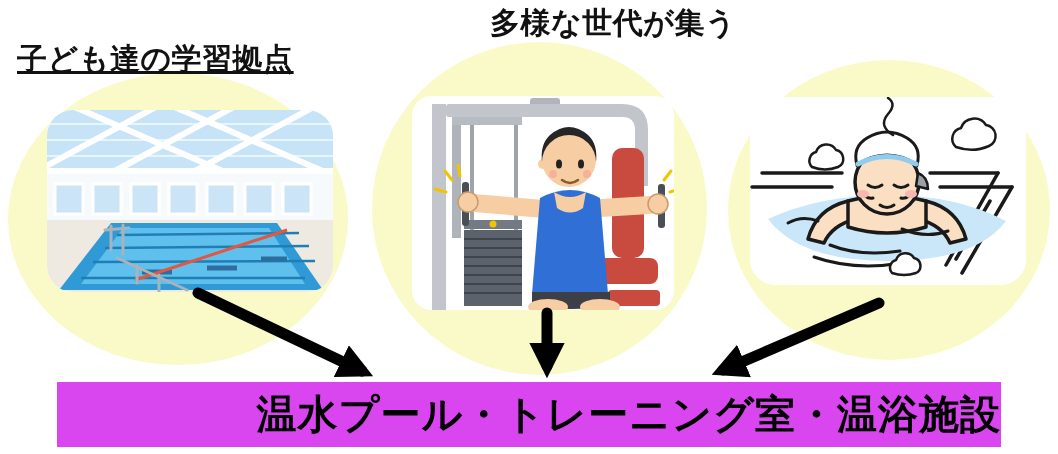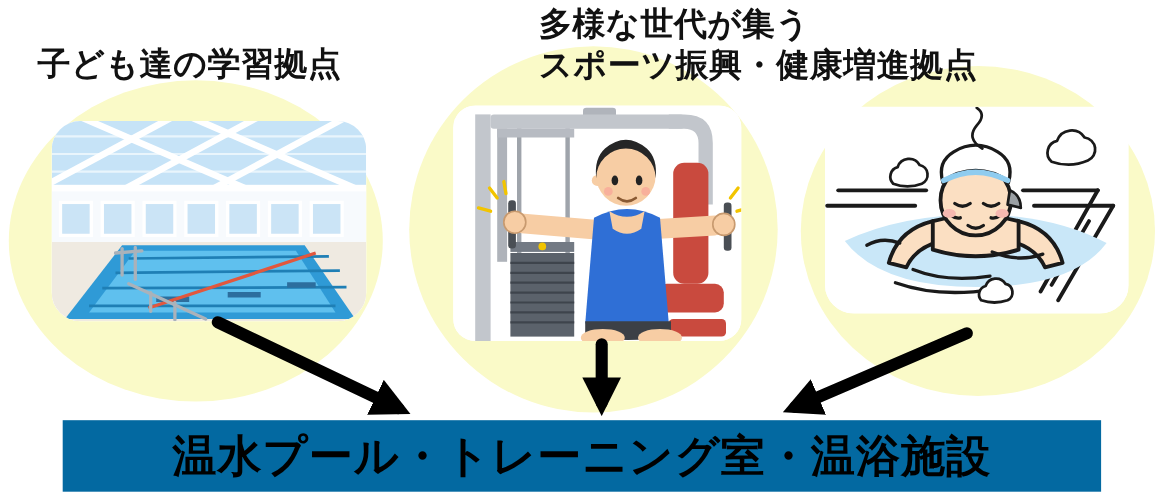--- a/index.html
+++ b/index.html
@@ -12,25 +12,25 @@
   #circle-middle{left:372px;top:42px;width:335px;height:333px;}
   #circle-right{left:728px;top:60px;width:322px;height:300px;}
   .card{position:absolute;background:#ffffff;overflow:hidden;}
   #card-pool{left:47px;top:110px;width:286px;height:182px;border-radius:26px;}
   #card-gym{left:412px;top:96px;width:262px;height:214px;border-radius:20px;}
   #card-bath{left:750px;top:97px;width:276px;height:188px;border-radius:26px;}
   .label{
     position:absolute;color:#111111;font-weight:bold;text-align:left;
     letter-spacing:0.5px;line-height:37px;white-space:nowrap;
   }
-  #label-left{left:34px;top:40px;width:340px;font-size:30px;}
+  #label-left{left:17px;top:40px;width:340px;font-size:30px;text-decoration:underline;}
   #label-right{left:490px;top:4px;width:440px;font-size:30px;}
   #banner{
-    position:absolute;left:57px;top:382px;width:944px;height:65px;background:#0369a1;
-    display:flex;align-items:center;justify-content:center;
+    position:absolute;left:57px;top:382px;width:944px;height:65px;background:#d946ef;
+    display:flex;align-items:center;justify-content:flex-end;
   }
   #banner-text{color:#000000;font-weight:bold;font-size:40px;letter-spacing:1px;white-space:nowrap;}
   #arrows{position:absolute;left:0;top:0;pointer-events:none;}
   .card svg{display:block;}
 </style>
 </head>
 <body>
 
 <div id="canvas">
 
@@ -186,21 +186,20 @@
         <path d="M206,50 a11,11 0 0 1 5,-19 a14,14 0 0 1 25,-3 a11,11 0 0 1 3,21 q-16,7 -33,1 z"></path>
         <path d="M142,176 a8,8 0 0 1 4,-13 a10,10 0 0 1 18,-2 a8,8 0 0 1 2,15 q-12,4 -24,0 z"></path>
       </g>
       <path d="M143,38 q-15,-9 -5,-21 q9,-10 0,-16" stroke="#1A1A1A" stroke-width="2.5" fill="none" stroke-linecap="round"></path>
     </svg>
   </div>
 
   <div class="label" id="label-left">子ども達の学習拠点</div>
   <div class="label" id="label-right">
     <div>多様な世代が集う</div>
-    <div>スポーツ振興・健康増進拠点</div>
   </div>
 
   <svg id="arrows" width="1058" height="454" viewBox="0 0 1058 454">
     <defs>
       <marker id="ah" viewBox="0 0 10 10" refX="6.5" refY="5" markerWidth="3.2" markerHeight="3.2" orient="auto">
         <path d="M0,0 L10,5 L0,10 z" fill="#000000"></path>
       </marker>
     </defs>
     <line x1="198" y1="293" x2="362" y2="371" stroke="#000000" stroke-width="11" stroke-linecap="round" marker-end="url(#ah)"></line>
     <line x1="547" y1="313" x2="547" y2="366" stroke="#000000" stroke-width="11" stroke-linecap="round" marker-end="url(#ah)"></line>

